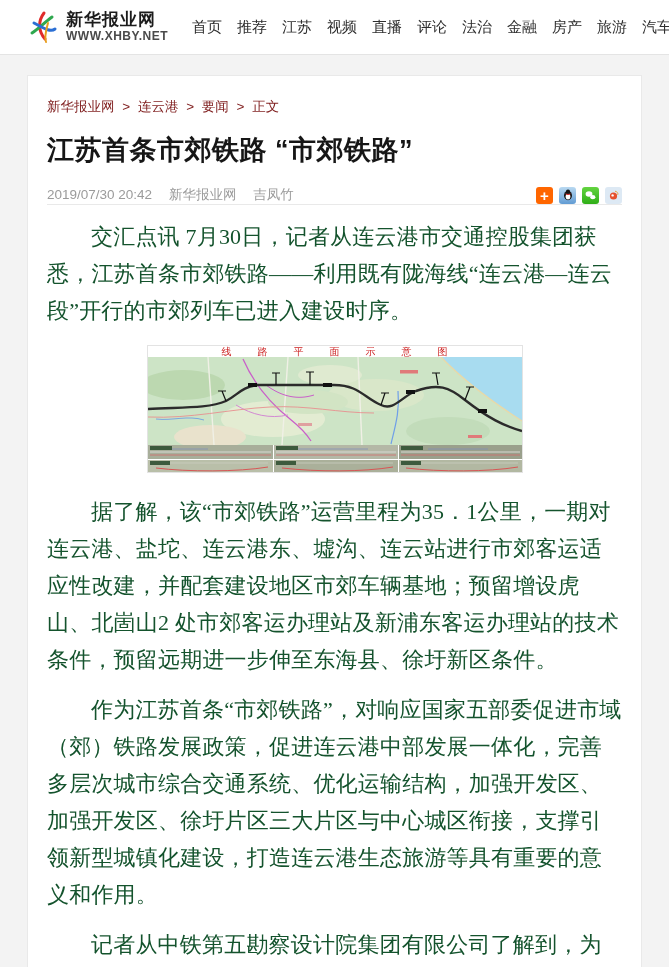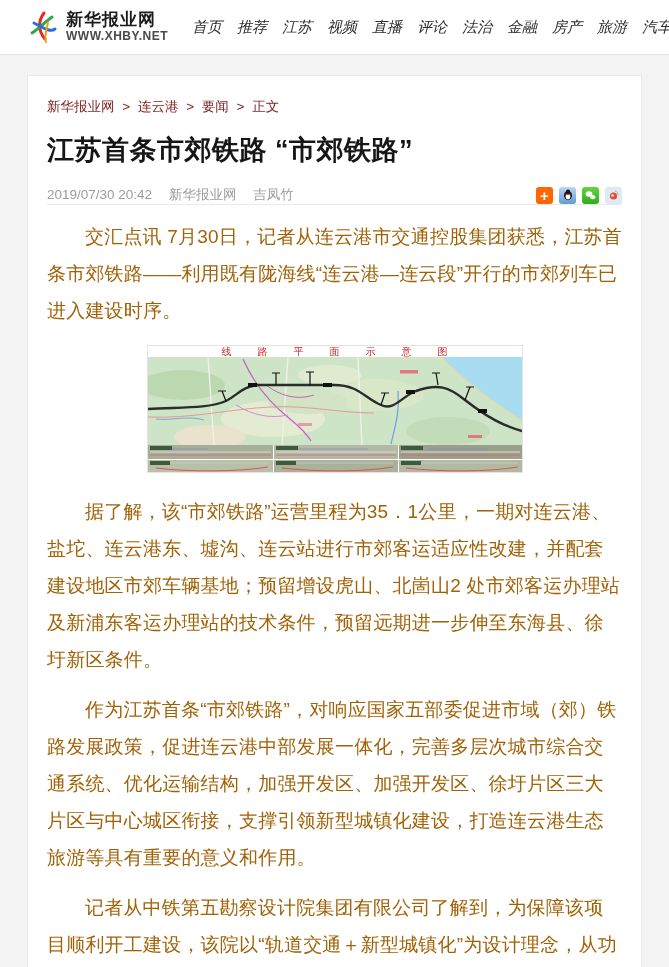--- a/index.html
+++ b/index.html
@@ -13,21 +13,21 @@
   .topbar {
     height:55px; background:#fff; border-bottom:1px solid #e4e4e4;
     display:flex; align-items:center; padding-left:28px;
   }
   .logo { display:flex; align-items:center; gap:6px; }
   .logo-mark { width:32px; height:36px; }
   .logo-text { display:flex; flex-direction:column; line-height:1.15; }
   .logo-title { font-size:17px; font-weight:bold; color:#1c1c1c; letter-spacing:1px; }
   .logo-url { font-size:12px; font-weight:bold; color:#4a4a4a; letter-spacing:.5px;text-align:center; }
   .nav { display:flex; margin-left:24px; gap:15px; font-size:15px; color:#2e2e2e; white-space:nowrap; }
-  .nav span { cursor:pointer;font-style:italic; }
+  .nav span { cursor:pointer; }
   
   .card {
     position:absolute; left:27px; top:75px; width:615px; height:1100px;
     background:#fff; border:1px solid #e9e9e9; padding:20px 19px 0 19px;
   }
   .breadcrumb { font-size:13.5px; color:#7f1d1d; margin:2px 0 16px 0; }
   .breadcrumb span { margin-right:4px; }
   .breadcrumb .crumb { cursor:pointer; }
   .page-title { font-size:27px; font-weight:bold; color:#161616; letter-spacing:.5px; margin-bottom:18px; }
   .meta-row {
@@ -39,22 +39,22 @@
   .share-btn {
     width:17px; height:17px; border-radius:3px; display:flex;
     align-items:center; justify-content:center; cursor:pointer;
   }
   .share-add { background:#ff6600; color:#fff; font-size:15px; font-weight:bold; line-height:1; }
   .share-qq { background:linear-gradient(#b9d9f1,#619bd3); }
   .share-wechat { background:linear-gradient(#63d440,#2fae17); }
   .share-weibo { background:#dde9f4; }
   
   .article p.body-p {
-    font-size:19px; color:#a16207; line-height:37px;
-    text-indent:2em; margin-top:13px; letter-spacing:.2px;
+    font-size:22px; color:#14532d; line-height:37px;
+    text-indent:2em; margin-top:13px; letter-spacing:.2px;font-family:Liberation Serif, serif;
   }
   
   .figure {
     width:376px; margin:16px auto 20px auto; border:1px solid #e3e3e3; background:#fff;
   }
   .map-top-label {
     height:11px; line-height:11px; background:#fff; text-align:center;
     font-size:10px; color:#cc2222; letter-spacing:26px; padding-left:26px;
     overflow:hidden; white-space:nowrap;
   }

